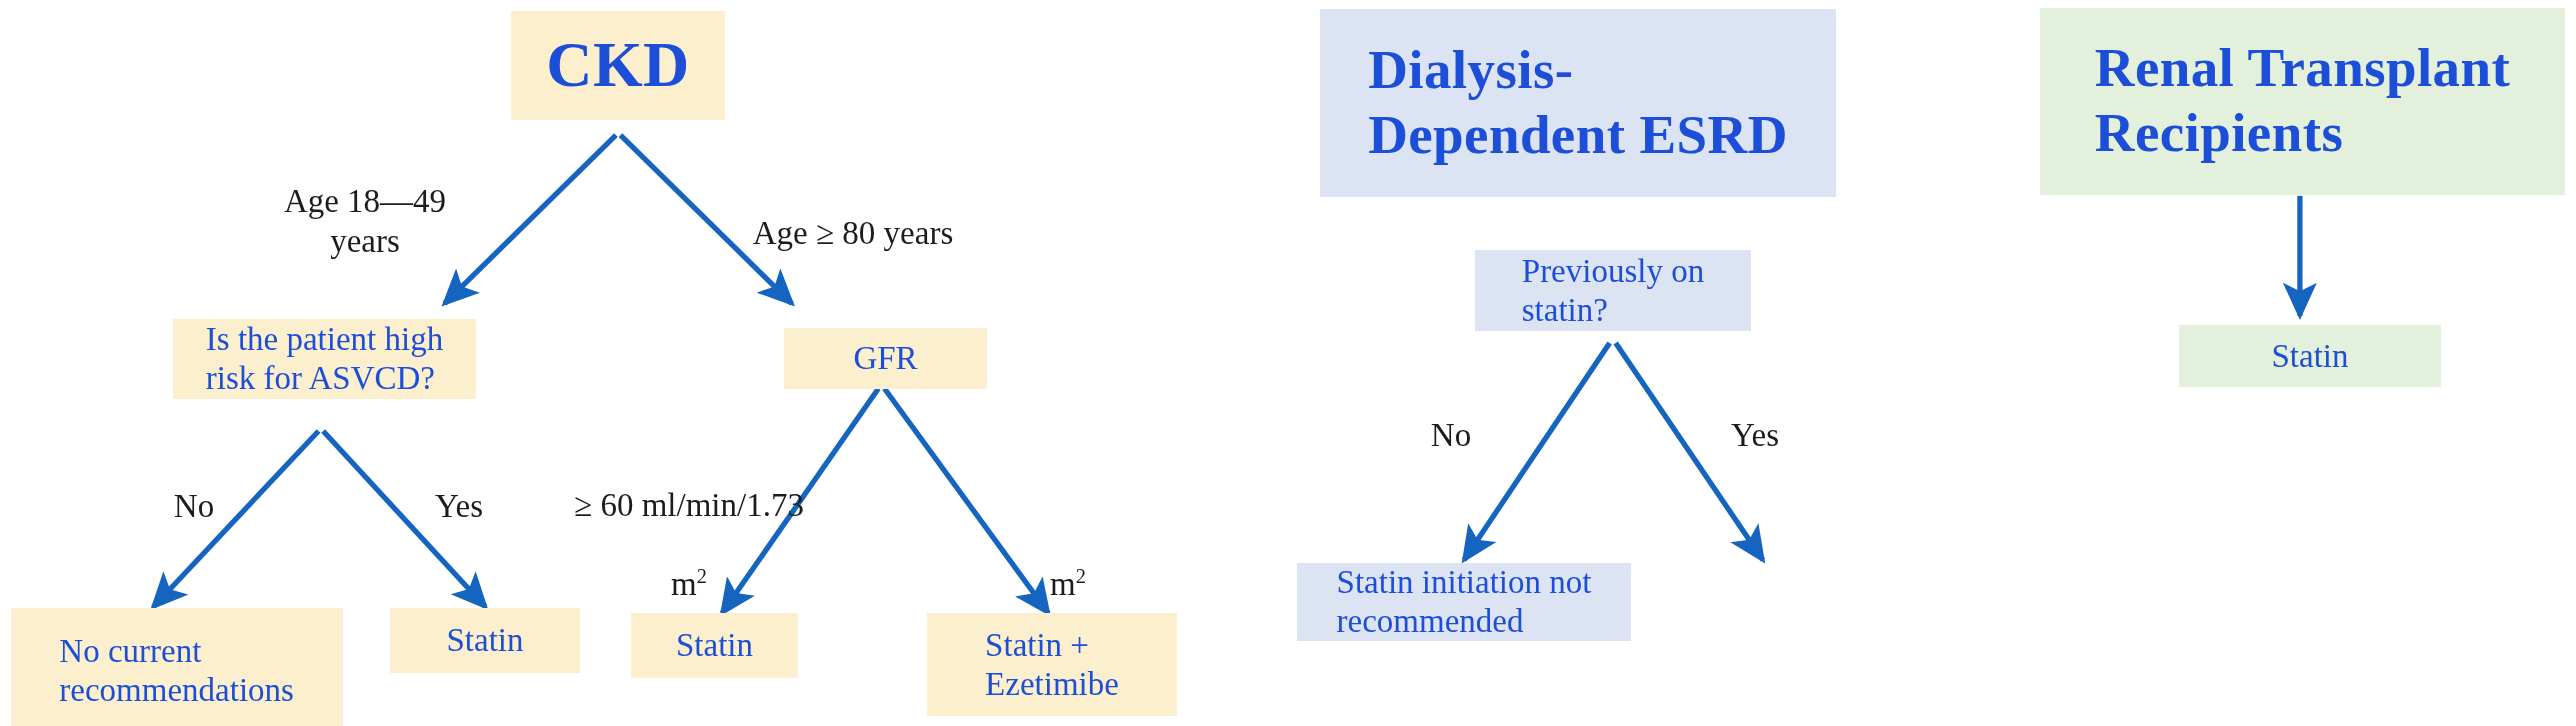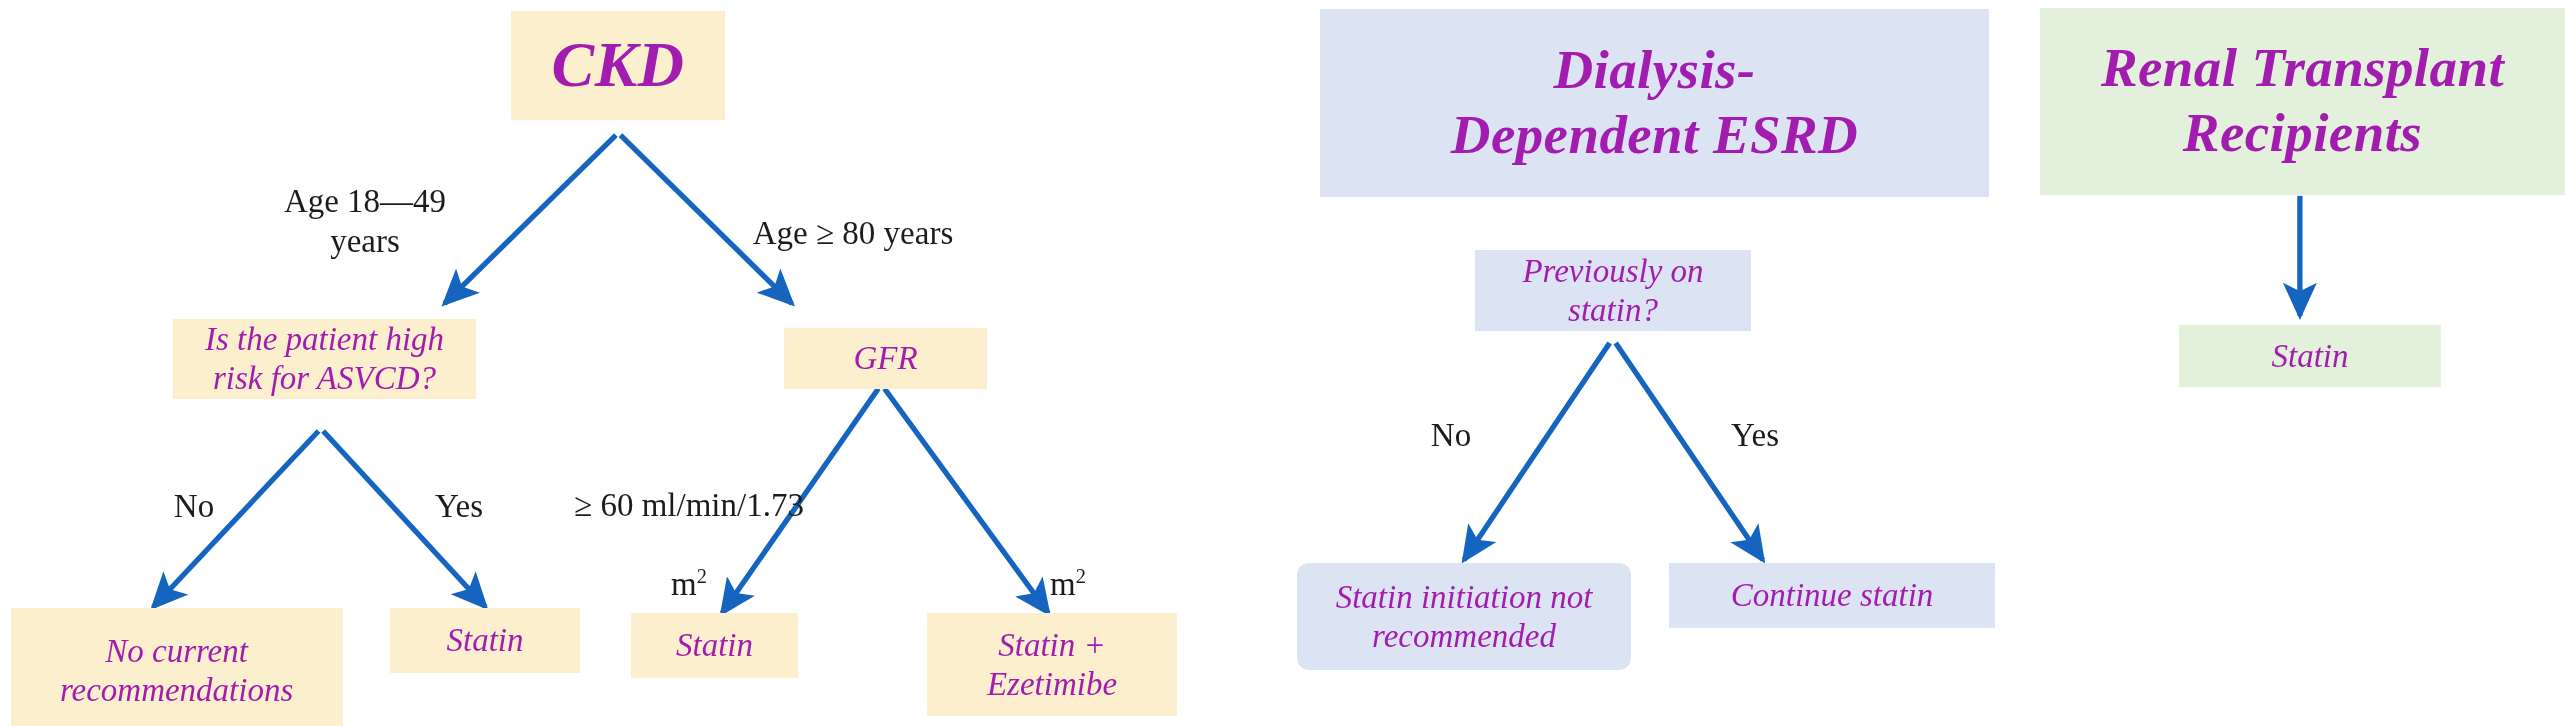--- a/index.html
+++ b/index.html
@@ -22,25 +22,24 @@
     width: 2576px;
     height: 727px;
     pointer-events: none;
   }
   .node {
     position: absolute;
     box-sizing: border-box;
     display: flex;
     align-items: center;
     justify-content: center;
-    text-align: center;
-    color: #a21caf;
+    text-align: left;
+    color: #1d4ed8;
     line-height: 1.18;
     white-space: pre-line;
-    font-style: italic;
   }
   .hdr {
     font-weight: bold;
     font-size: 55px;
     letter-spacing: 0.4px;
   }
   .hdr-ckd { font-size: 64px; }
   .box-cream { background: #FBEFCD; }
   .box-blue  { background: #DCE3F3; }
   .box-green { background: #E3F0DB; }
@@ -121,34 +120,33 @@
   <div class="node box-cream leaf" style="left:10.6px; top:608px; width:332px; height:126px;">No current
 recommendations</div>
 
   <div class="node box-cream leaf" style="left:390px; top:608px; width:190px; height:65px;">Statin</div>
 
   <div class="node box-cream leaf" style="left:631px; top:613px; width:167px; height:65px;">Statin</div>
 
   <div class="node box-cream leaf" style="left:927px; top:613px; width:250px; height:103px;">Statin +
 Ezetimibe</div>
 
-  <div class="node box-blue hdr" style="left:1320px; top:9px; width:669px; height:188px;">Dialysis-
+  <div class="node box-blue hdr" style="left:1320px; top:9px; width:516px; height:188px;">Dialysis-
 Dependent ESRD</div>
 
   <div class="node box-blue leaf" style="left:1475px; top:250px; width:276px; height:81px;">Previously on
 statin?</div>
 
   <div class="edge-label" style="left:1394px; top:416px; width:114px;">No</div>
 
   <div class="edge-label" style="left:1698px; top:416px; width:114px;">Yes</div>
 
-  <div class="node box-blue leaf" style="left:1297px; top:563px; width:334px; height:107px;border-radius:12px;">Statin initiation not
+  <div class="node box-blue leaf" style="left:1297px; top:563px; width:334px; height:78px;">Statin initiation not
 recommended</div>
 
-  <div class="node box-blue leaf" style="left:1669px; top:563px; width:326px; height:65px;">Continue statin</div>
 
   <div class="node box-green hdr" style="left:2040px; top:7.6px; width:525px; height:187px;">Renal Transplant
 Recipients</div>
 
   <div class="node box-green leaf" style="left:2179px; top:325px; width:262px; height:62px;">Statin</div>
 
 </div>
 
 
 </body></html>

